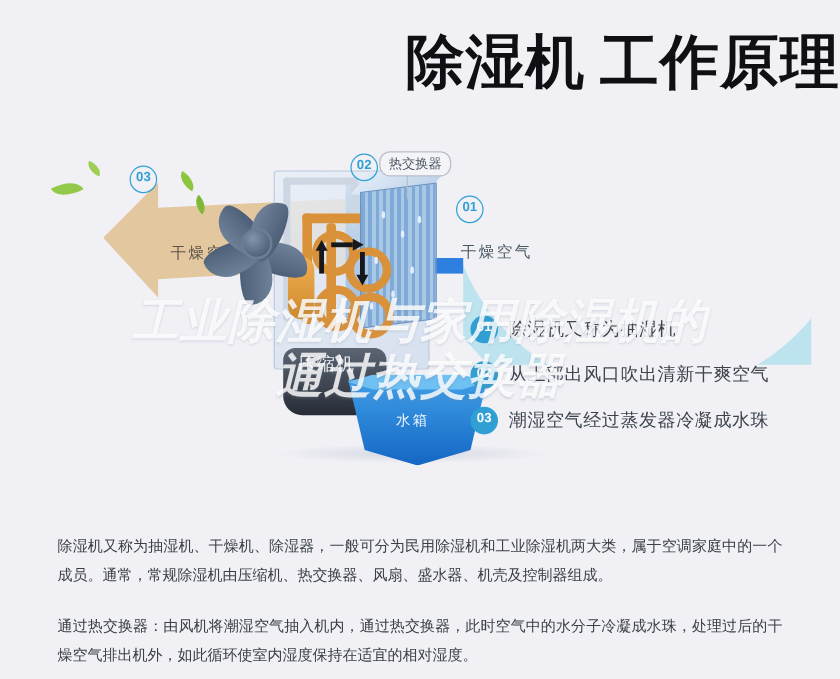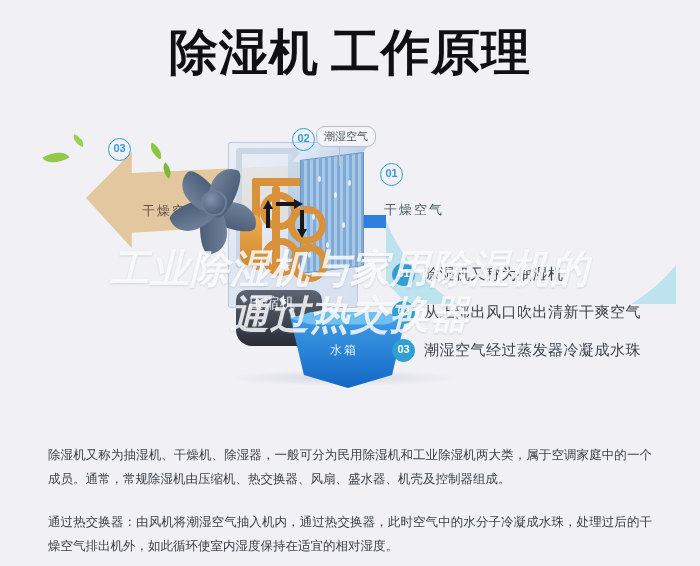--- a/index.html
+++ b/index.html
@@ -8,21 +8,21 @@
     background:#f0f0f5;
     font-family:"Liberation Sans","DejaVu Sans",sans-serif;
     overflow:hidden;
     position:relative;
   }
   .page{position:relative;width:700px;height:566px;}
 
   
   .title-wrap{
     position:absolute;left:0;top:28px;width:700px;
-    text-align:center;
+    text-align:right;
   }
   .title{
     display:inline-block;
     font-size:49px;
     line-height:1.0;
     font-weight:bold;
     color:#101014;
     letter-spacing:1px;
     white-space:nowrap;
   }
@@ -344,21 +344,21 @@
     <span class="drop" style="left:334px;top:74px;"></span>
     <span class="drop" style="left:312px;top:96px;"></span>
     <span class="drop" style="left:342px;top:104px;"></span>
     <span class="drop" style="left:326px;top:124px;"></span>
     <span class="drop" style="left:348px;top:62px;"></span>
     <span class="drop" style="left:308px;top:134px;"></span>
 
     <div class="badge-02">
       <span class="badge">02</span>
     </div>
-    <div class="hx-callout">潮湿空气</div>
+    <div class="hx-callout">热交换器</div>
 
     <div class="compressor"></div>
     <div class="lbl-compressor">压缩机</div>
 
     <div class="tank-shadow"></div>
     <div class="tank"></div>
     <div class="tank-lip"></div>
     <div class="lbl-tank">水箱</div>
   </div>
 

